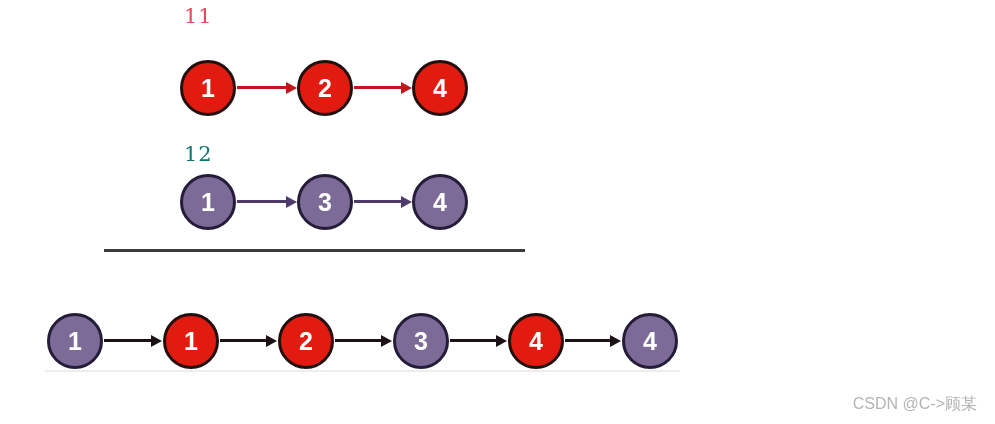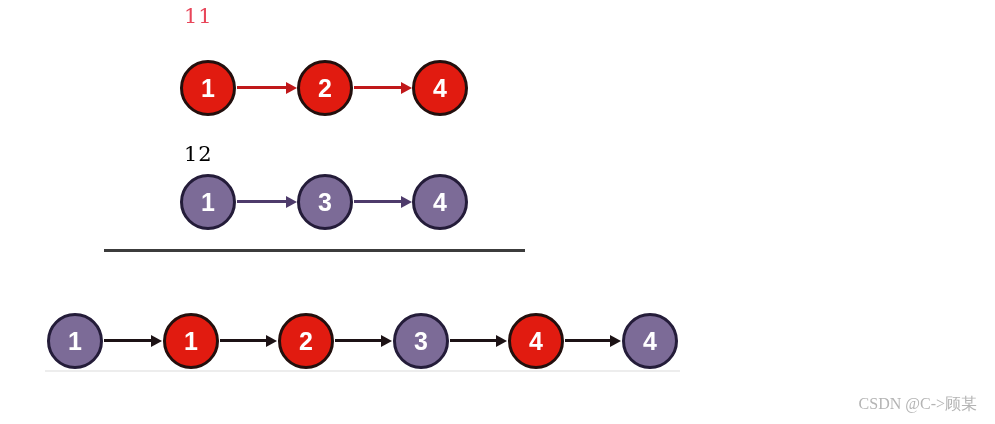--- a/index.html
+++ b/index.html
@@ -13,21 +13,21 @@
   .stage { position: absolute; inset: 0; text-align: center; }
 
   .list-label {
     position: absolute;
     font-family: "DejaVu Serif", "Liberation Serif", serif;
     font-size: 21px;
     line-height: 1;
     letter-spacing: 1px;
   }
   .list-label[data-color="red"]    { color: #e8465a; }
-  .list-label[data-color="purple"] { color: #000000; }
+  .list-label[data-color="purple"] { color: #0f766e; }
 
   .node {
     position: absolute;
     width: 56px; height: 56px;
     box-sizing: border-box;
     border-radius: 50%;
     display: flex; align-items: center; justify-content: center;
     color: #ffffff;
     font-weight: bold;
     font-size: 25px;
@@ -62,21 +62,21 @@
     position: absolute;
     left: 45px; top: 370px;
     width: 635px; height: 2px;
     background: #ededed;
   }
   .watermark {
     position: absolute;
     right: 18px; top: 394px;
     font-size: 16px;
     color: #b4b4b4;
-    font-family: Liberation Serif, serif;
+    font-family: Liberation Sans, sans-serif;
     white-space: nowrap;
   }
 </style>
 </head>
 <body>
 
 <div class="stage">
 
   <div class="list-label" style="left:184px; top:6px;" data-color="red">11</div>
 

